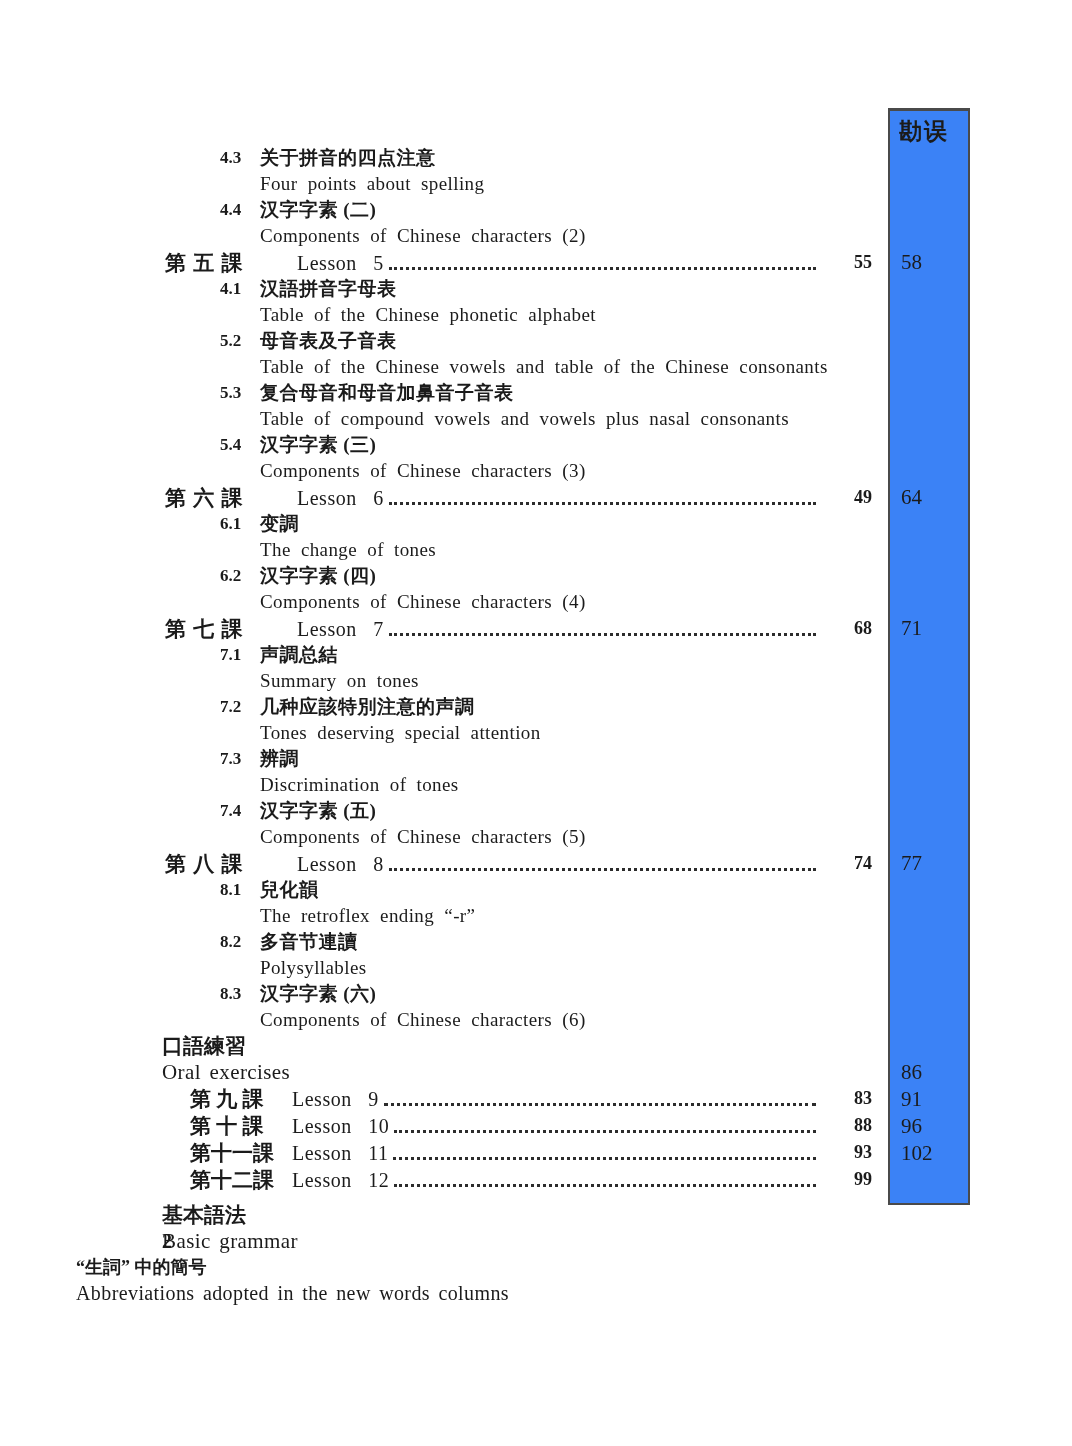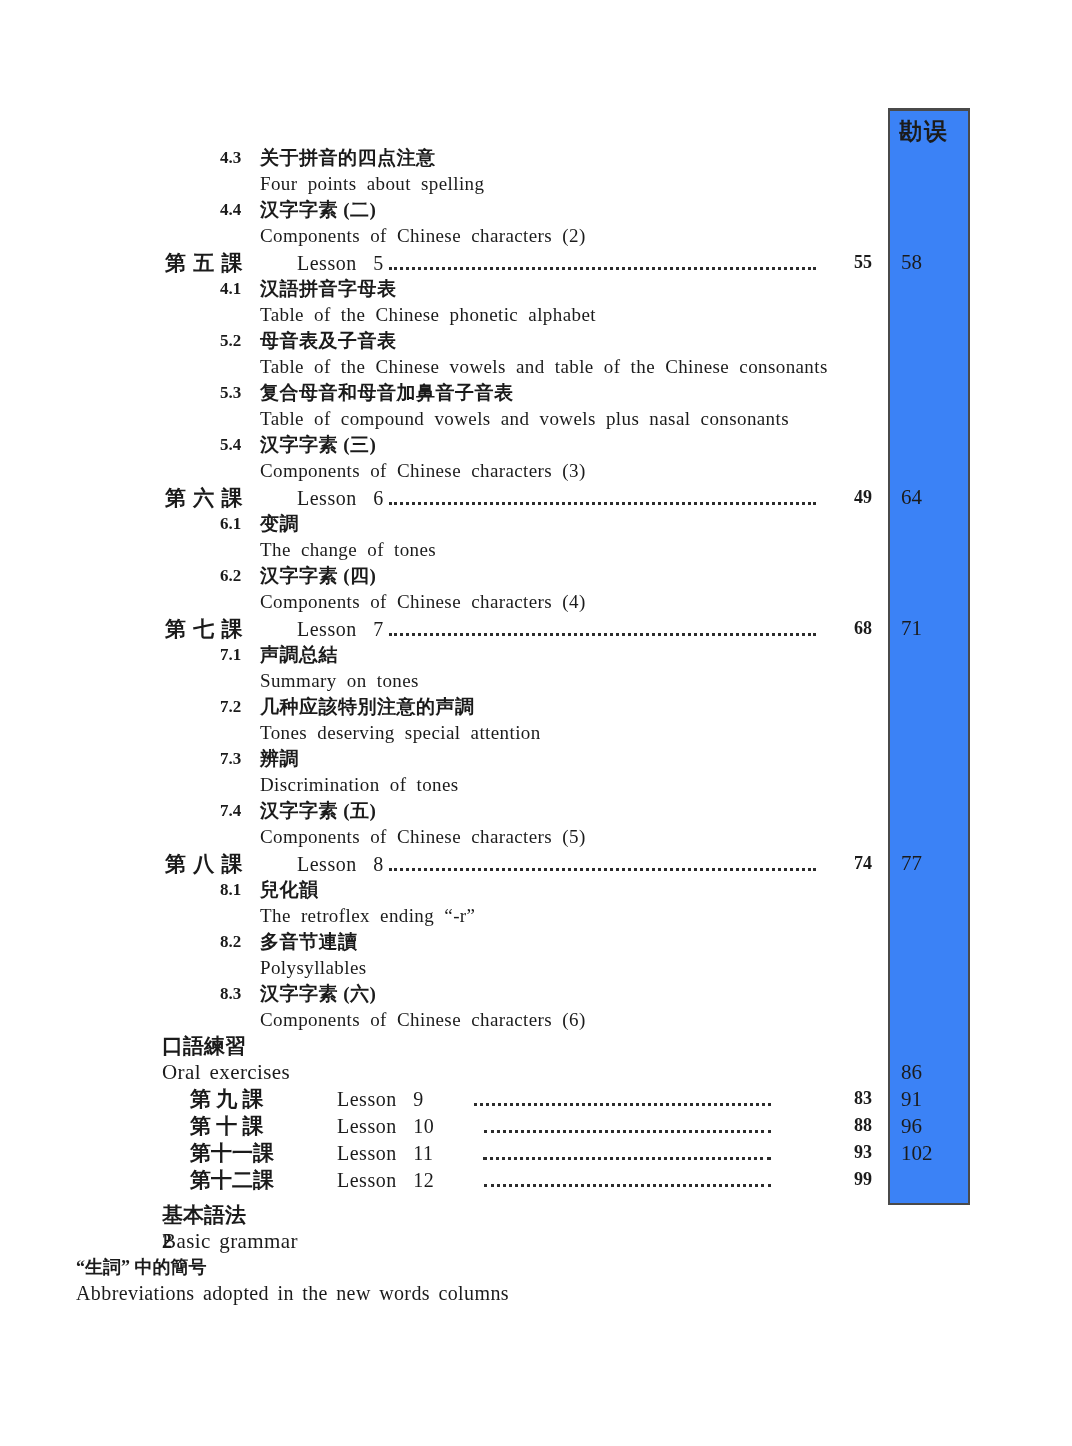--- a/index.html
+++ b/index.html
@@ -14,21 +14,21 @@
   
   #toc{position:absolute;left:0;top:145px;width:872px;}
   .row{line-height:26px;}
 
   
   .lesson{display:flex;align-items:flex-end;padding-left:165px;}
   .lesson .zh{flex:none;width:132px;font-size:21px;font-weight:700;letter-spacing:1px;}
   .lesson .en{flex:none;font-size:20px;word-spacing:11px;letter-spacing:.5px;}
   .lesson .leader{flex:1 1 auto;border-bottom:3px dotted #2c2c2c;margin:0 14px 6px 5px;}
   .lesson .pg{flex:none;width:42px;text-align:right;font-weight:700;font-size:18px;padding-bottom:1px;}
-  .lesson.g-oral{padding-left:190px;gap:45px;}
+  .lesson.g-oral{padding-left:190px;}
   .lesson.g-oral .zh{width:102px;letter-spacing:0;}
 
   
   .sub{display:flex;padding-left:220px;}
   .sub .num{flex:none;width:40px;font-weight:700;font-size:17px;line-height:26px;}
   .sub .body{display:block;}
   .sub .zh{font-size:19px;font-weight:700;line-height:26px;letter-spacing:.5px;}
   .sub .en{font-size:19px;line-height:26px;word-spacing:5px;letter-spacing:.4px;}
 
   

